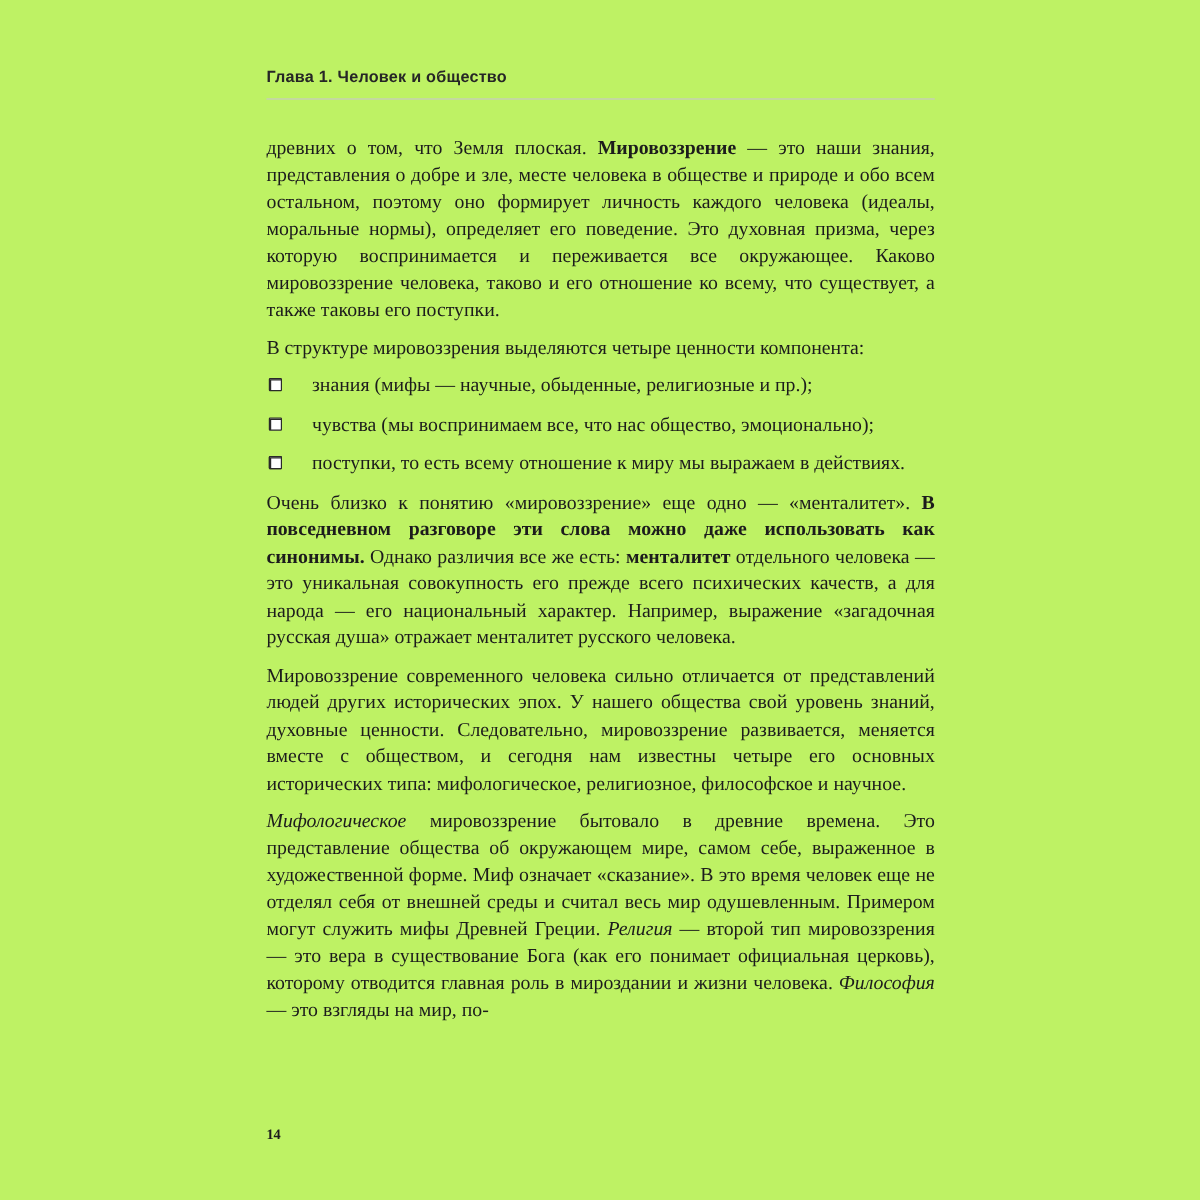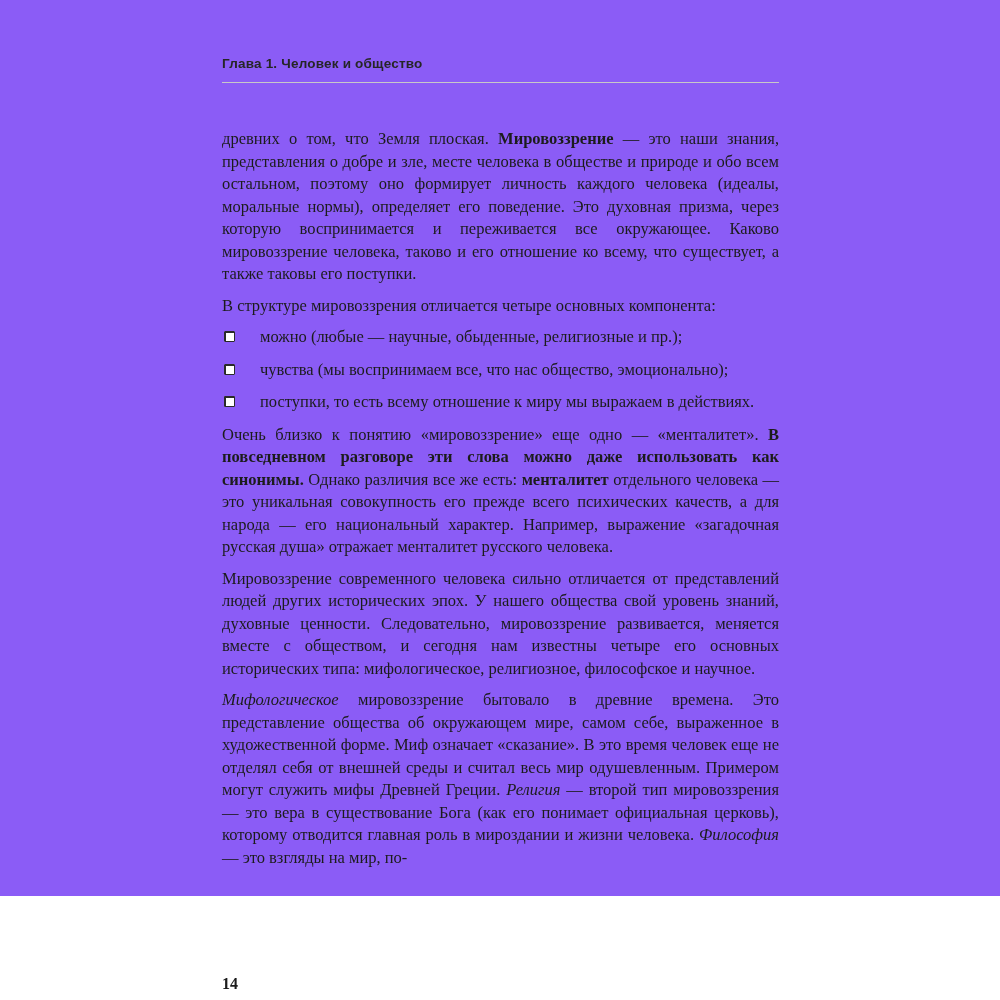--- a/index.html
+++ b/index.html
@@ -7,22 +7,22 @@
     width: 1000px; height: 1000px;
     background: #ffffff;
   }
   body {
     font-family: "Liberation Serif", serif;
     color: #1c1c1c;
     overflow: hidden;
   }
   .page {
     position: relative;
-    width: 1000px; height: 896px;
-    background: #8b5cf6;
+    width: 1000px; height: 1000px;
+    background: #bef264;
   }
   .content-col {
     position: absolute;
     left: 222px;
     top: 56px;
     width: 557px;
   }
   .chapter-header {
     font-family: "Liberation Sans", sans-serif;
     font-weight: bold;
@@ -31,21 +31,21 @@
     color: #262626;
     padding-bottom: 11px;
   }
   .header-rule {
     border: none;
     border-top: 1px solid #c8c8c8;
     height: 0;
     width: 100%;
   }
   .text-blocks {
-    margin-top: 45px;
+    margin-top: 29px;
     font-size: 16.5px;
     line-height: 22.5px;
     text-align: justify;
     hyphens: auto;
     -webkit-hyphens: auto;
   }
   .para { margin: 0 0 9px 0; }
   .list-item {
     position: relative;
     padding-left: 38px;
@@ -61,38 +61,37 @@
     border-radius: 1px;
     background: #ffffff;
     box-shadow: 1px 1px 0 #2a2a2a inset;
   }
   .page-number {
     position: absolute;
     left: 222px;
     top: 938px;
     font-family: "Liberation Serif", serif;
     font-weight: bold;
-    font-size: 16px;
+    font-size: 12px;
     color: #1c1c1c;
-    margin-top: 37px;
   }
   .b { font-weight: bold; }
   .i { font-style: italic; }
 </style>
 </head>
 <body>
 
 <div class="page">
   <div class="content-col">
     <div class="chapter-header">Глава 1. Человек и общество</div>
     <div class="header-rule"></div>
     <div class="text-blocks">
         <p class="para"><span>древних о том, что Земля плоская. </span><span class="b">Мировоззрение</span><span> — это наши знания, представления о добре и зле, месте человека в обществе и природе и обо всем остальном, поэтому оно формирует личность каждого человека (идеалы, моральные нормы), определяет его поведение. Это духовная призма, через которую воспринимается и переживается все окружающее. Каково мировоззрение человека, таково и его отношение ко всему, что существует, а также таковы его поступки.</span></p>
-        <p class="para"><span>В структуре мировоззрения отличается четыре основных компонента:</span></p>
-        <div class="list-item"><span class="marker"></span><span><span>можно (любые — научные, обыденные, религиозные и пр.);</span></span></div>
+        <p class="para"><span>В структуре мировоззрения выделяются четыре ценности компонента:</span></p>
+        <div class="list-item"><span class="marker"></span><span><span>знания (мифы — научные, обыденные, религиозные и пр.);</span></span></div>
         <div class="list-item"><span class="marker"></span><span><span>чувства (мы воспринимаем все, что нас общество, эмоционально);</span></span></div>
         <div class="list-item"><span class="marker"></span></div>
         <div class="list-item"><span class="marker"></span><span><span>поступки, то есть всему отношение к миру мы выражаем в действиях.</span></span></div>
         <p class="para"><span>Очень близко к понятию «мировоззрение» еще одно — «менталитет». </span><span class="b">В повседневном разговоре эти слова можно даже использовать как синонимы.</span><span> Однако различия все же есть: </span><span class="b">менталитет</span><span> отдельного человека — это уникальная совокупность его прежде всего психических качеств, а для народа — его национальный характер. Например, выражение «загадочная русская душа» отражает менталитет русского человека.</span></p>
         <p class="para"><span>Мировоззрение современного человека сильно отличается от представлений людей других исторических эпох. У нашего общества свой уровень знаний, духовные ценности. Следовательно, мировоззрение развивается, меняется вместе с обществом, и сегодня нам известны четыре его основных исторических типа: мифологическое, религиозное, философское и научное.</span></p>
         <p class="para"><span class="i">Мифологическое</span><span> мировоззрение бытовало в древние времена. Это представление общества об окружающем мире, самом себе, выраженное в художественной форме. Миф означает «сказание». В это время человек еще не отделял себя от внешней среды и считал весь мир одушевленным. Примером могут служить мифы Древней Греции. </span><span class="i">Религия</span><span> — второй тип мировоззрения — это вера в существование Бога (как его понимает официальная церковь), которому отводится главная роль в мироздании и жизни человека. </span><span class="i">Философия</span><span> — это взгляды на мир, по-</span></p>
       </div>
   </div>
   <div class="page-number">14</div>
 </div>

